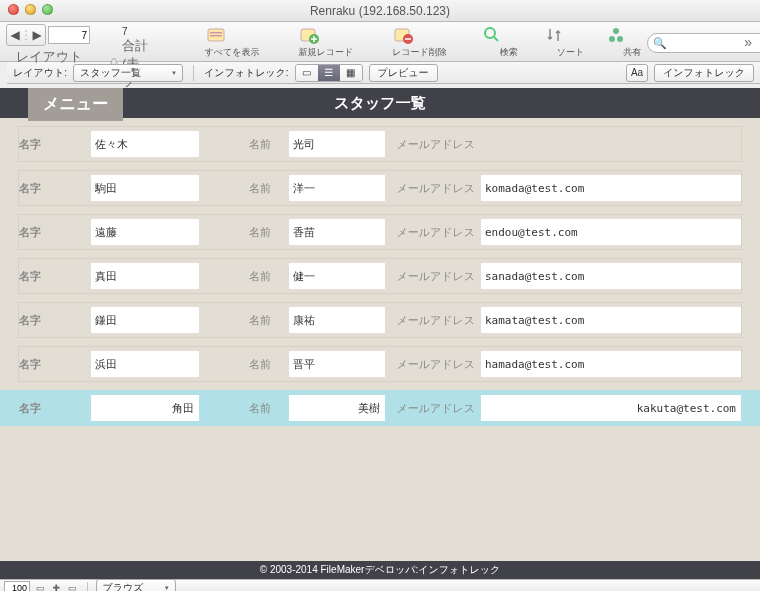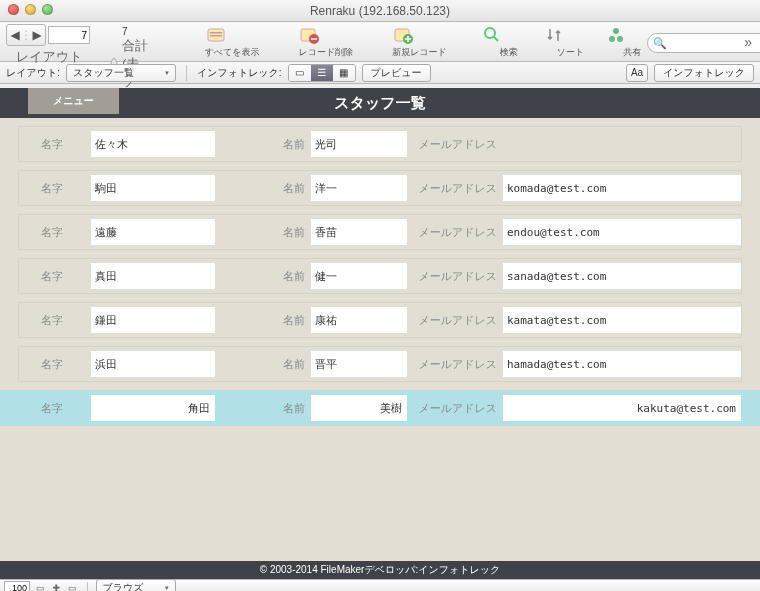--- a/index.html
+++ b/index.html
@@ -19,38 +19,38 @@
   .subtxt { font-size:13px; color:#666; }
   .sep { width:1px; background:#c3c3c3; height:34px; margin:0 4px;}
   .pie { width:20px; height:20px; border-radius:50%; border:1px solid #aaa; background: #e6e6e6;}
   .tbtn-group{ display:flex; flex-direction:column; align-items:center; gap:2px; padding-top:2px;}
   .tbtn { display:flex; align-items:center; justify-content:center; }
   .tlabel { font-size:9px; color:#555; white-space:nowrap;margin-left:33px;}
   .searchbox { margin-left:auto; align-self:center; position:relative;}
   .searchbox input { width:150px; height:20px; border:1px solid #b4b4b4; border-radius:10px; padding:0 8px 0 20px; font-size:10px; background:#fff;}
   .searchbox .sicon { position:absolute; left:6px; top:4px; color:#888; font-size:11px;}
   .chev { position:absolute; right:8px; top:12px; font-size:14px; color:#666;}
-  .subtoolbar { height: 22px; background: linear-gradient(#f8f8f8,#e9e9e9); border-bottom:1px solid #b8b8b8; display:flex; align-items:center; padding:0 6px; gap:6px; font-size:10px; color:#333;}
+  .subtoolbar { height: 22px; background: linear-gradient(#f8f8f8,#e9e9e9); border-bottom:1px solid #b8b8b8; display:flex; align-items:center; padding:0 6px; gap:6px; font-size:10px; color:#333;margin-left:7px;}
   .dropdown { height:18px; border:1px solid #aaa; border-radius:3px; background:linear-gradient(#fff,#efefef); padding:0 18px 0 6px; font-size:10px; display:flex; align-items:center; position:relative; min-width:110px;}
   .dropdown::after{content:"▼"; font-size:6px; position:absolute; right:5px; color:#666;}
   .viewseg { display:flex; border:1px solid #aaa; border-radius:3px; overflow:hidden; height:18px;}
   .viewseg div{ width:22px; display:flex; align-items:center; justify-content:center; background:linear-gradient(#fff,#efefef);}
   .viewseg div.sel{ background:linear-gradient(#889,#667); color:#fff;}
   .btn { height:18px; border:1px solid #aaa; border-radius:3px; background:linear-gradient(#fff,#efefef); padding:0 8px; font-size:10px; display:flex; align-items:center; color:#333;}
   .content { height: calc(591px - 22px - 40px - 22px - 16px); background:#e3ded3; position:relative; }
   .headerbar { height:30px; background:#414149; color:#fff; display:flex; align-items:center; justify-content:center; font-size:15px; font-weight:bold; position:relative; margin-top:4px;}
-  .menu-tab { position:absolute; left:28px; top:0; background:#a29e97; color:#fff; font-size:10px; font-weight:bold; padding:6px 25px; }
+  .menu-tab { position:absolute; left:28px; top:0; background:#a29e97; color:#fff; font-size:16px; font-weight:bold; padding:6px 15px; }
   .rowarea { padding: 8px 18px 0 18px; }
   .staffrow { display:flex; height:36px; align-items:center; margin-bottom:8px; border:1px solid #d6d1c5;}
   .staffrow.sel { background:#b1e0e6; border-color:#b1e0e6; margin-left:-18px; margin-right:-18px; padding:0 18px;}
-  .lbl { width:72px; text-align:center; color:#888; font-size:11px; padding-right:6px;}
+  .lbl { width:72px; text-align:left; color:#888; font-size:11px; padding-right:6px;font-weight:bold;}
   .fld { height:26px; background:#fff; border:none; font-size:11px; padding:4px 4px; color:#333; }
-  .fld.nm { width:124px; }
-  .lbl2 { width:96px; text-align:right; color:#888; font-size:11px; padding-right:6px;}
-  .fld.fn { width:96px; }
+  .fld.nm { width:108px; }
+  .lbl2 { width:78px; text-align:right; color:#888; font-size:11px; padding-right:6px;}
+  .fld.fn { width:96px;margin-left:12px; }
   .lbl3 { width:96px; text-align:right; color:#888; font-size:11px; padding-right:6px;}
   .fld.em { flex:1; font-family: monospace; font-size:11px;}
   .staffrow.sel .fld{ border:1px solid #fff;text-align:right;}
   .footer { height:18px; background:#414149; color:#fff; display:flex; align-items:center; justify-content:center; font-size:10px; position:absolute; bottom:0; left:0; right:0;}
   .statusbar { height:16px; background:linear-gradient(#fdfdfd,#e8e8e8); border-top:1px solid #b8b8b8; display:flex; align-items:center; font-size:10px; color:#333; padding:0 4px; gap:4px;}
   .zoominput { width:26px; height:14px; border:1px solid #aaa; font-size:9px; text-align:right; padding:0 2px;}
   .sicon-sm { font-size:9px; color:#666; padding:0 2px;}
   svg{display:block;}
 </style>
 </head>
@@ -97,36 +97,36 @@
           <rect x="5" y="9" width="12" height="1.5" fill="#c9a"></rect>
         </svg>
       </div>
     <span class="tlabel">すべてを表示</span>
   </div>
 
   <div class="tbtn-group">
     <div class="tbtn">
         <svg width="22" height="18">
           <rect x="3" y="3" width="14" height="12" rx="2" fill="#ffe9a8" stroke="#caa"></rect>
+          <circle cx="16" cy="13" r="5" fill="#5fb65f"></circle>
+          <path d="M16 10v6M13 13h6" stroke="#fff" stroke-width="1.5"></path>
+        </svg>
+      </div>
+    <span class="tlabel">新規レコード</span>
+  </div>
+
+  <div class="tbtn-group">
+    <div class="tbtn">
+        <svg width="22" height="18">
+          <rect x="3" y="3" width="14" height="12" rx="2" fill="#ffe9a8" stroke="#caa"></rect>
           <circle cx="16" cy="13" r="5" fill="#d9534f"></circle>
           <path d="M13 13h6" stroke="#fff" stroke-width="1.5"></path>
         </svg>
       </div>
     <span class="tlabel">レコード削除</span>
-  </div>
-
-  <div class="tbtn-group">
-    <div class="tbtn">
-        <svg width="22" height="18">
-          <rect x="3" y="3" width="14" height="12" rx="2" fill="#ffe9a8" stroke="#caa"></rect>
-          <circle cx="16" cy="13" r="5" fill="#5fb65f"></circle>
-          <path d="M16 10v6M13 13h6" stroke="#fff" stroke-width="1.5"></path>
-        </svg>
-      </div>
-    <span class="tlabel">新規レコード</span>
   </div>
 
   <div class="sep"></div>
 
   <div class="tbtn-group">
     <div class="tbtn">
         <svg width="18" height="18">
           <circle cx="7" cy="7" r="5" fill="none" stroke="#5c7" stroke-width="2"></circle>
           <path d="M11 11l4 4" stroke="#5c7" stroke-width="2"></path>
         </svg>

